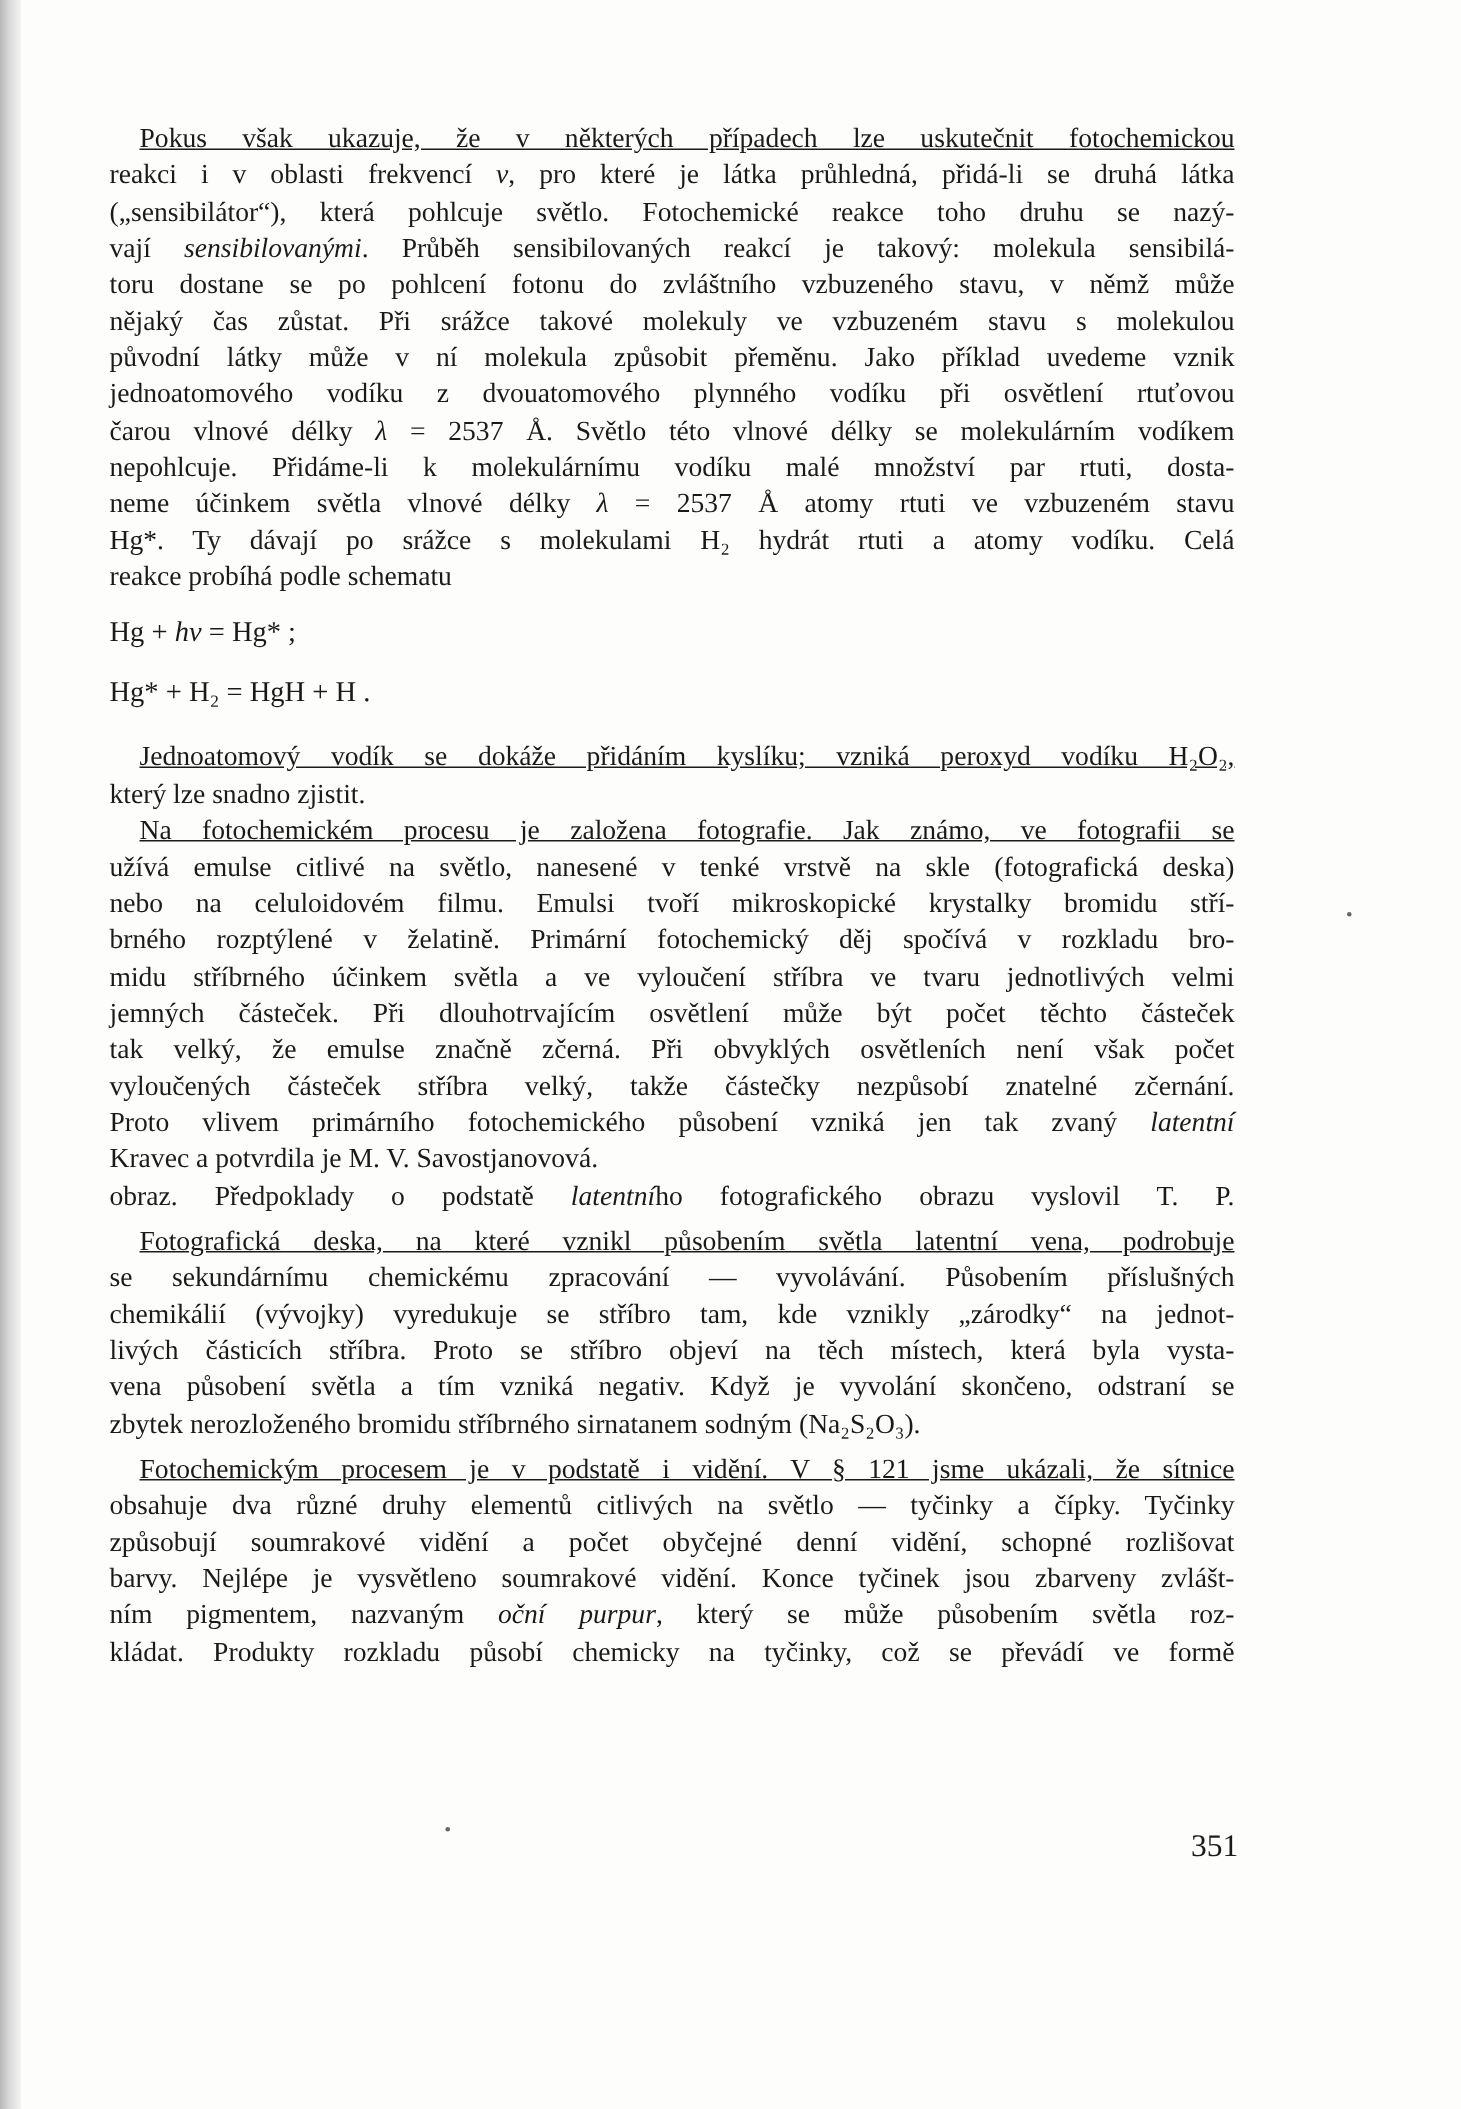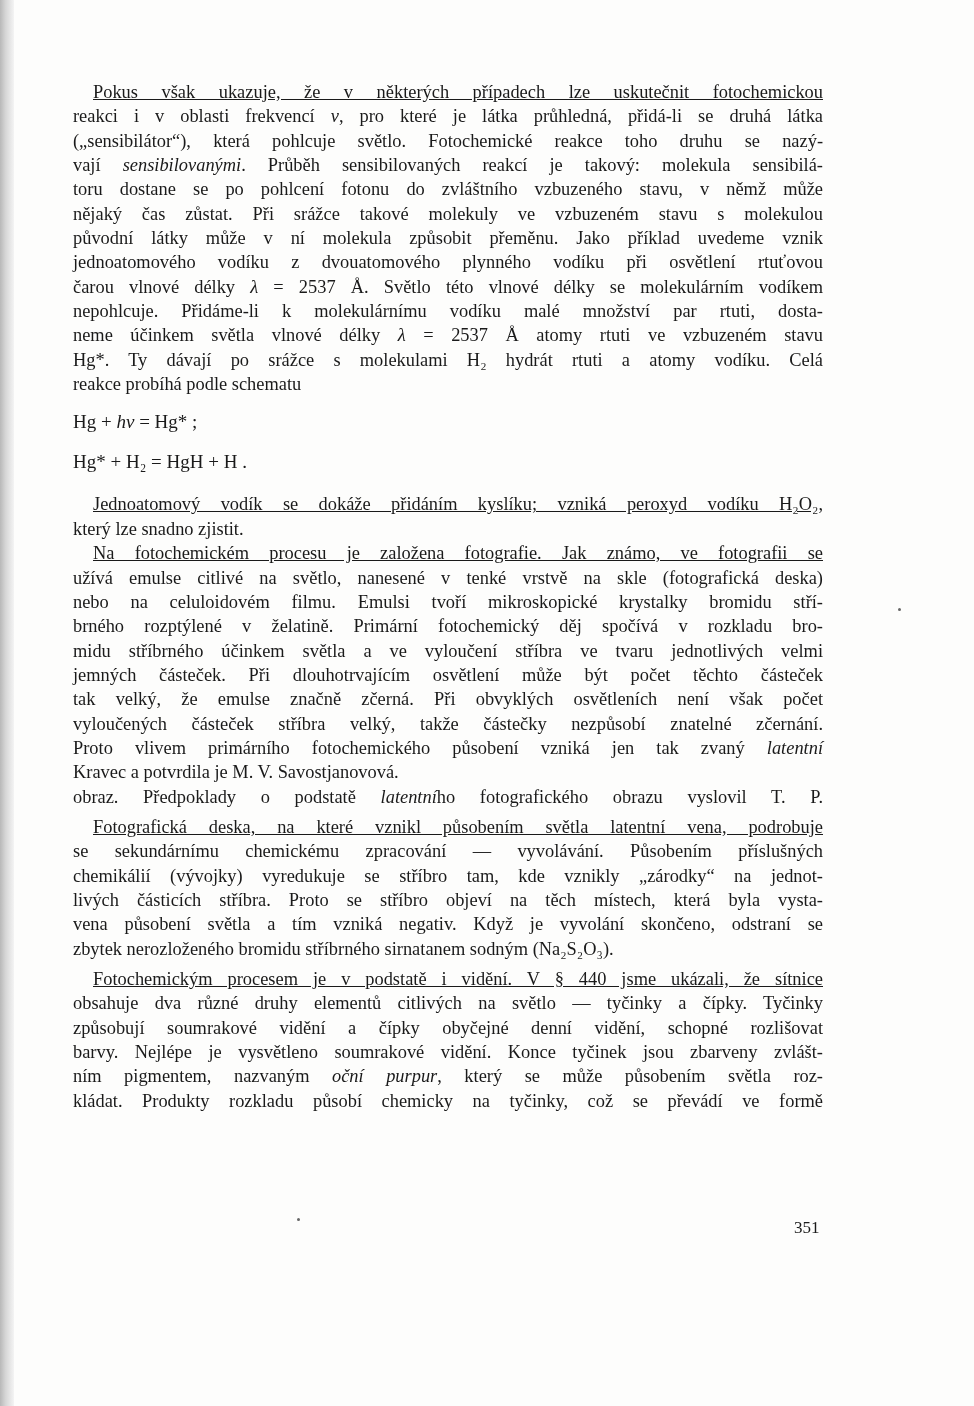--- a/index.html
+++ b/index.html
@@ -23,21 +23,21 @@
   }
   .line.last { text-align-last:left; }
   .indent { padding-left:20px;text-decoration:underline; }
   .eq {
     display:block; text-align:left; white-space:nowrap; height:40px; line-height:40px;
     font-size:19px;
   }
   .eq1 { padding-left:0px; }
   i { font-style:italic; }
   .pagenum {
-    position:absolute; left:794px; top:1218px; font-size:17px;
+    position:absolute; left:794px; top:1218px; font-size:21px;
   }
   .dot { position:absolute; width:3px; height:3px; background:#666; border-radius:50%; }
 </style>
 </head>
 <body>
 
 <div class="shadow"></div>
 
 <div class="page">
 
@@ -91,23 +91,23 @@
     <span class="line">se sekundárnímu chemickému zpracování — vyvolávání. Působením příslušných</span>
     <span class="line">chemikálií (vývojky) vyredukuje se stříbro tam, kde vznikly „zárodky“ na jednot-</span>
     <span class="line">livých částicích stříbra. Proto se stříbro objeví na těch místech, která byla vysta-</span>
     <span class="line">vena působení světla a tím vzniká negativ. Když je vyvolání skončeno, odstraní se</span>
     <span class="line last">zbytek nerozloženého bromidu stříbrného sirnatanem sodným (Na₂S₂O₃).</span>
   </div>
 
   <div style="height:6px"></div>
 
   <div>
-    <span class="line indent">Fotochemickým procesem je v podstatě i vidění. V § 440 jsme ukázali, že sítnice</span>
+    <span class="line indent">Fotochemickým procesem je v podstatě i vidění. V § 121 jsme ukázali, že sítnice</span>
     <span class="line">obsahuje dva různé druhy elementů citlivých na světlo — tyčinky a čípky. Tyčinky</span>
-    <span class="line">způsobují soumrakové vidění a čípky obyčejné denní vidění, schopné rozlišovat</span>
+    <span class="line">způsobují soumrakové vidění a počet obyčejné denní vidění, schopné rozlišovat</span>
     <span class="line">barvy. Nejlépe je vysvětleno soumrakové vidění. Konce tyčinek jsou zbarveny zvlášt-</span>
     <span class="line">ním pigmentem, nazvaným <i>oční purpur</i>, který se může působením světla roz-</span>
     <span class="line">kládat. Produkty rozkladu působí chemicky na tyčinky, což se převádí ve formě</span>
   </div>
 </div>
 
 <div class="pagenum">351</div>
 
 <span class="dot" style="left:297px;top:1218px"></span>
 <span class="dot" style="left:898px;top:608px"></span>

